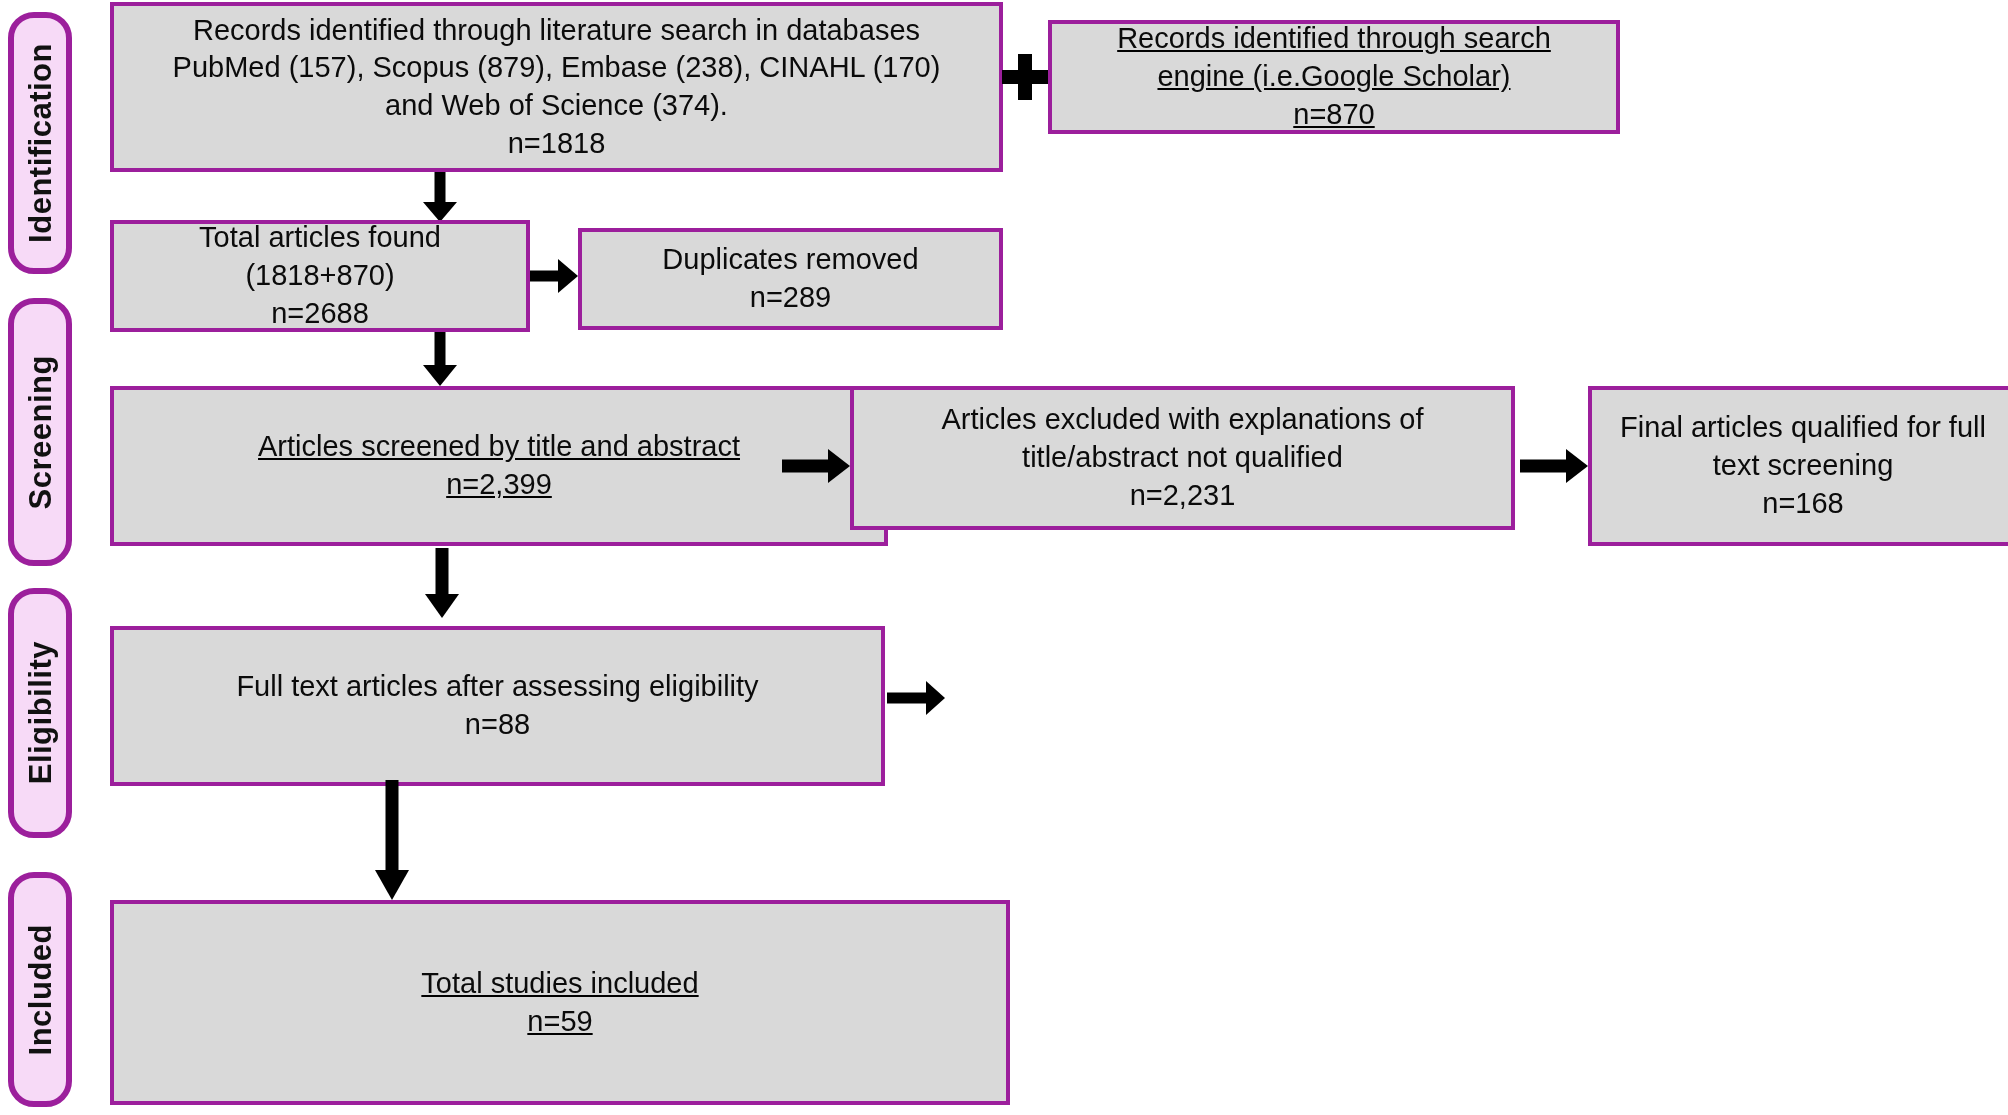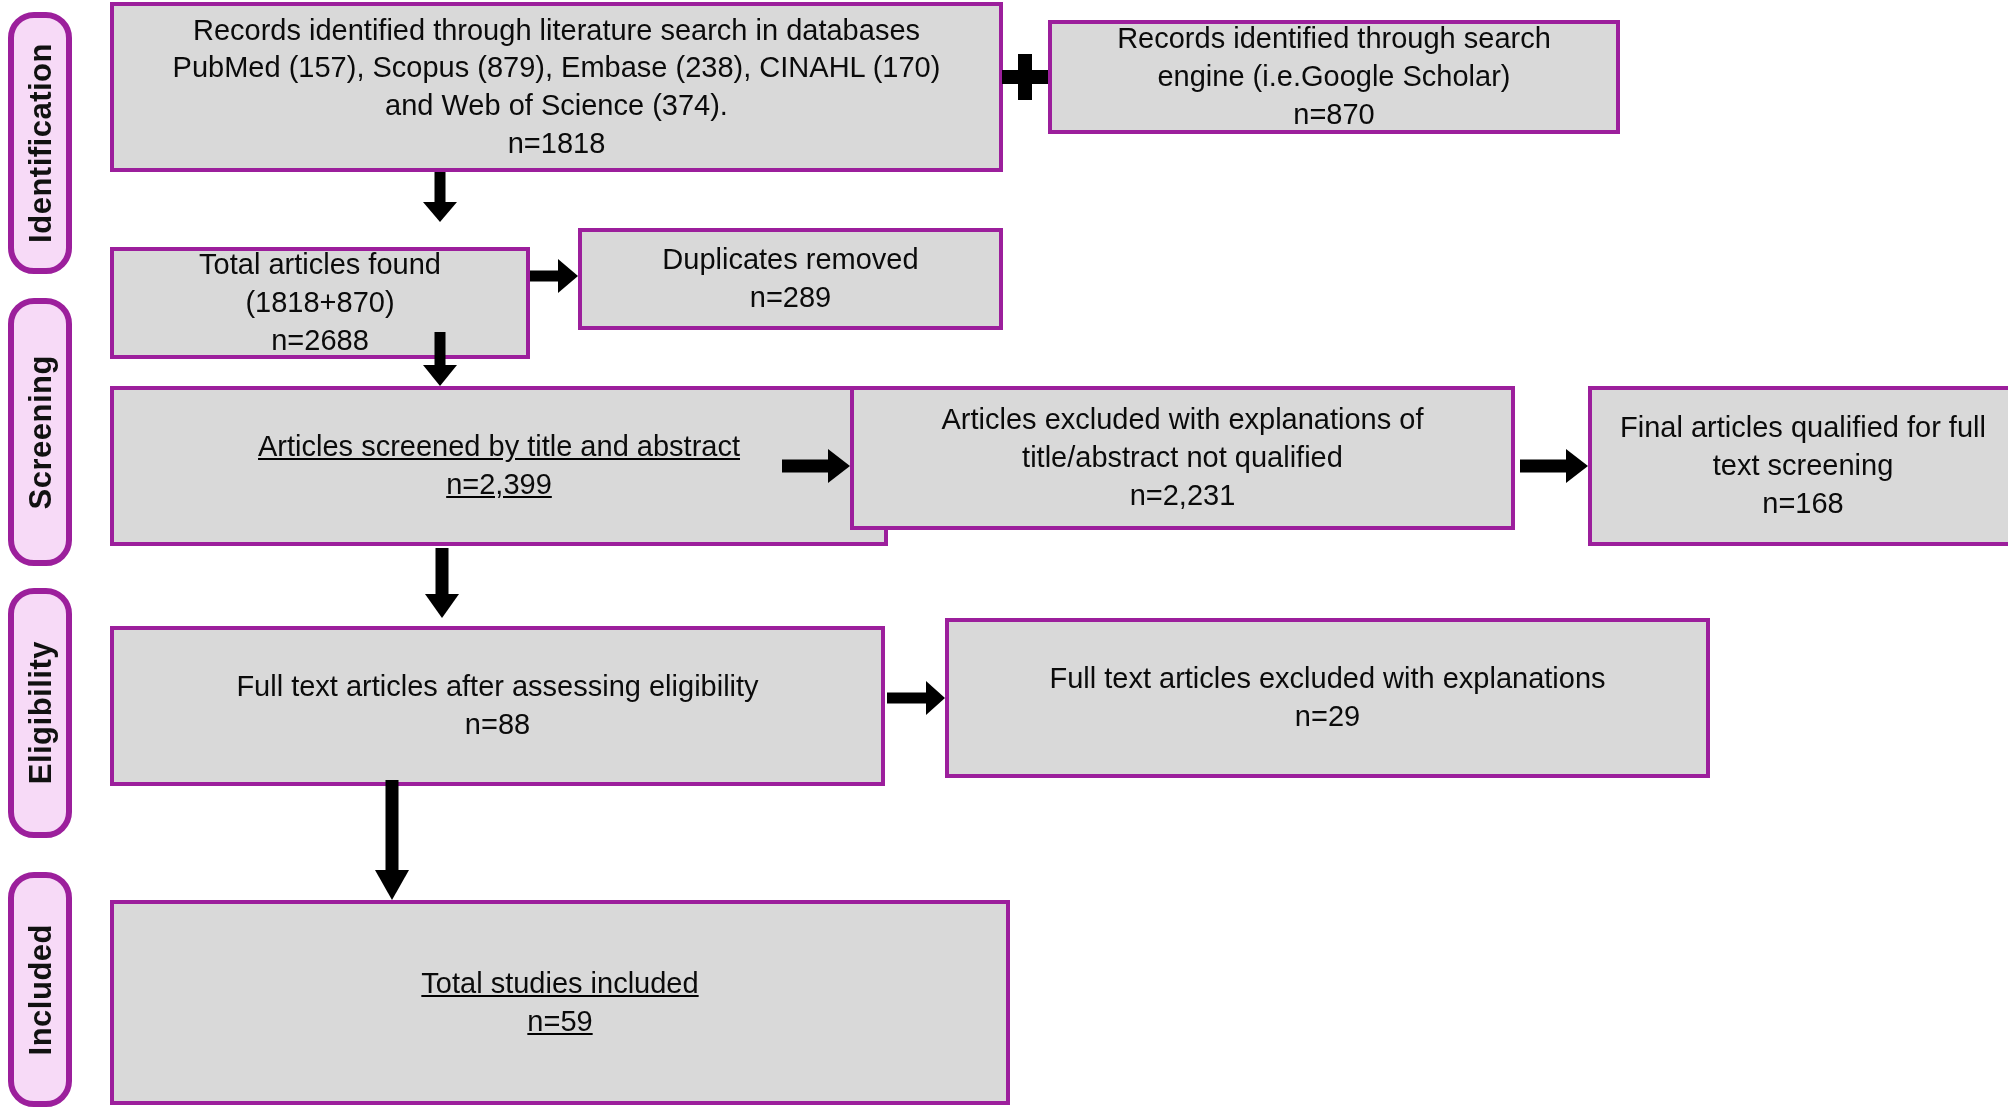--- a/index.html
+++ b/index.html
@@ -151,32 +151,32 @@
 
   <div class="flow-box" style="left:110px; top:2px; width:893px; height:170px;">
     <span class="box-text">Records identified through literature search in databases
 PubMed (157), Scopus (879), Embase (238), CINAHL (170)
 and Web of Science (374).
 n=1818</span>
   </div>
 
   <div class="plus-sign" style="left:1002px; top:54px;"></div>
 
-  <div class="flow-box" style="left:1048px; top:20px; width:572px; height:114px;">
+  <div class="flow-box" style="left:1048px; top:20px; width:572px; height:114px;text-decoration:underline;">
     <span class="box-text">Records identified through search
 engine (i.e.Google Scholar)
 n=870</span>
   </div>
 
   <div class="arrow-down" style="left:420px; top:172px; width:40px; height:50px;">
     <div class="shaft" style="width:11px; height:32px;"></div>
     <div class="head" style="border-top-width:20px;"></div>
   </div>
 
-  <div class="flow-box" style="left:110px; top:220px; width:420px; height:112px;margin-top:27px;">
+  <div class="flow-box" style="left:110px; top:220px; width:420px; height:112px;">
     <span class="box-text">Total articles found
 (1818+870)
 n=2688</span>
   </div>
 
   <div class="arrow-right" style="left:530px; top:256px; width:48px; height:40px;">
     <div class="shaft" style="width:32px; height:11px;"></div>
     <div class="head" style="border-left-width:20px;"></div>
   </div>
 
@@ -225,24 +225,20 @@
   <div class="flow-box" style="left:110px; top:618px; width:775px; height:160px;margin-top:8px;">
     <span class="box-text">Full text articles after assessing eligibility
 n=88</span>
   </div>
 
   <div class="arrow-right" style="left:887px; top:678px; width:58px; height:40px;">
     <div class="shaft" style="width:40px; height:11px;"></div>
     <div class="head" style="border-left-width:19px;"></div>
   </div>
 
-  <div class="flow-box" style="left:945px; top:618px; width:765px; height:160px;">
-    <span class="box-text">Full text articles excluded with explanations
-n=29</span>
-  </div>
 
   <div class="arrow-down" style="left:370px; top:780px; width:44px; height:120px;">
     <div class="shaft" style="width:13px; height:92px;"></div>
     <div class="head" style="border-top-width:30px;"></div>
   </div>
 
   <div class="flow-box" style="left:110px; top:900px; width:900px; height:205px;text-decoration:underline;">
     <span class="box-text">Total studies included
 n=59</span>
   </div>

